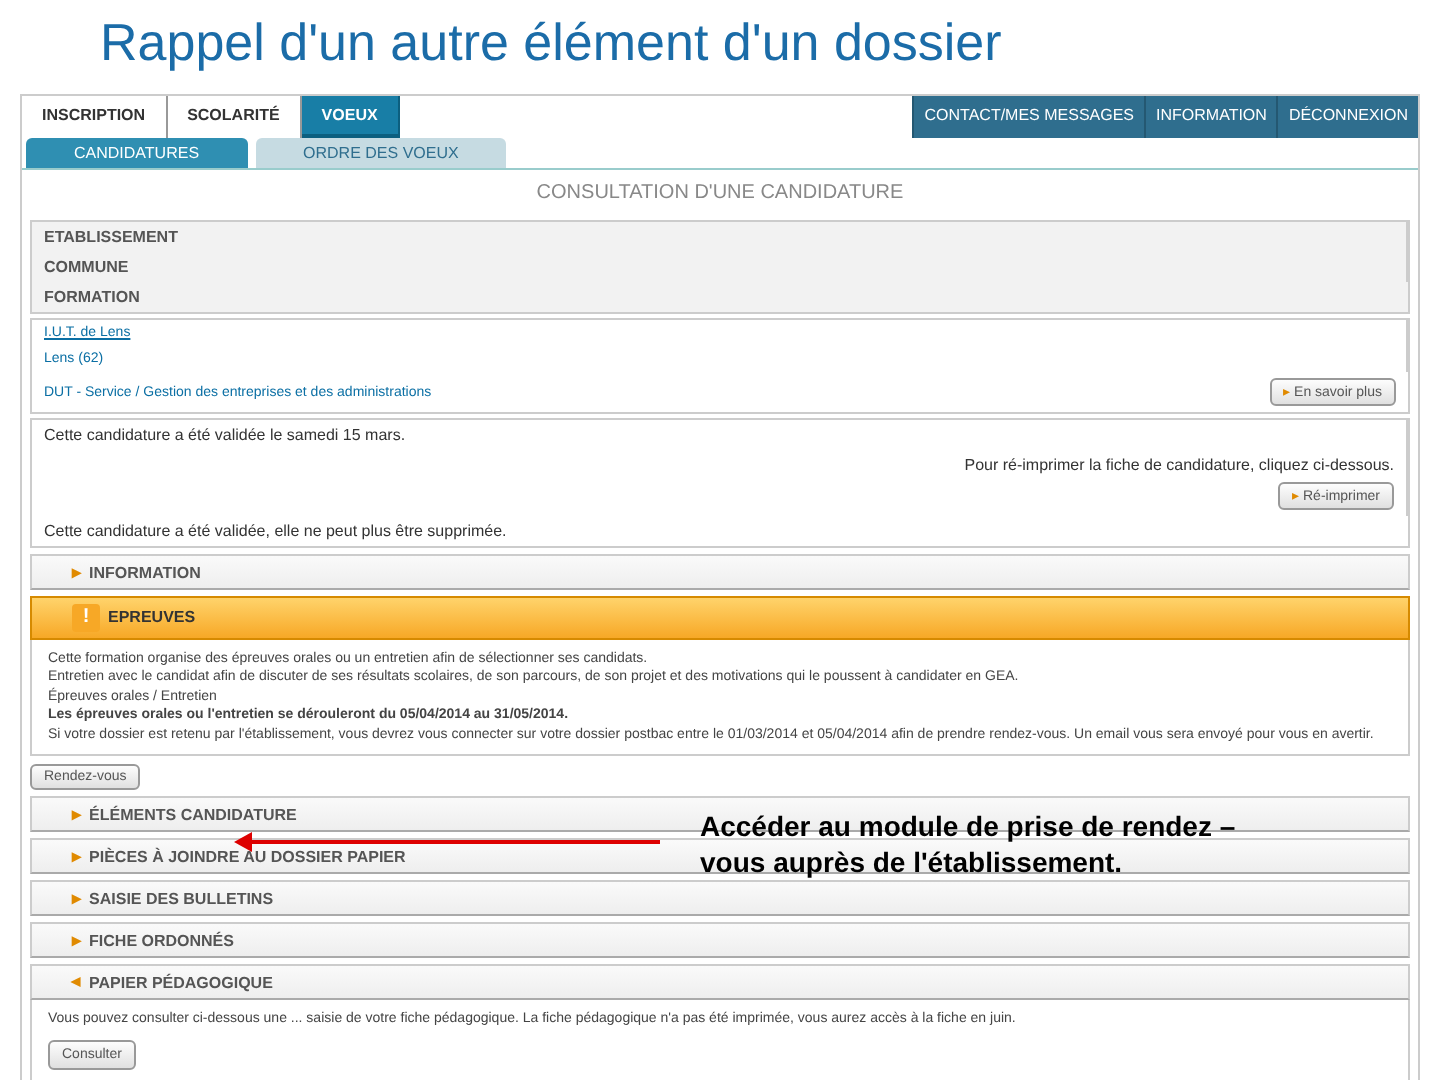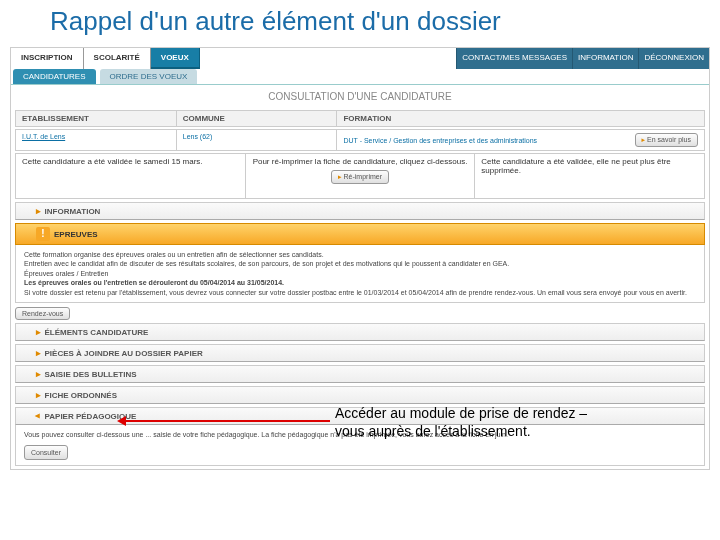--- a/index.html
+++ b/index.html
@@ -6,41 +6,41 @@
   body { font-family: Arial, Helvetica, sans-serif; width:720px; height:540px; background:#fff; overflow:hidden; font-size:8px; color:#333; }
   .slide-title { font-size:26px; color:#1b6ca8; padding:6px 10px 10px 50px; font-weight:400; }
   .app { border:1px solid #ccc; margin:0 10px; position:relative; }
   .topnav { display:flex; font-size:8px; }
   .topnav .left { display:flex; flex:1; }
   .topnav .right { display:flex; background:#2f6e8e; }
   .tn-item { padding:5px 10px; border-right:1px solid #999; color:#333; font-weight:bold; cursor:pointer; }
   .tn-item.active { background:#187ea6; color:#fff; border-right:1px solid #0c5f7f; border-bottom:2px solid #0c5f7f; }
   .tn-right-item { padding:5px 5px; color:#fff; font-size:8px; border-left:1px solid #245872; cursor:pointer; }
   .subtabs { display:flex; font-size:8px; border-bottom:1px solid #9cc; }
-  .subtabs .tab { background:#2f8fb2; color:#fff; padding:3px 10px; margin:0 2px; border-radius:3px 3px 0 0; cursor:pointer;text-align:center; }
+  .subtabs .tab { background:#2f8fb2; color:#fff; padding:3px 24px; margin:0 2px; border-radius:3px 3px 0 0; cursor:pointer;text-align:center; }
   .subtabs .tab.inactive { background:#c6dbe2; color:#2f6e8e; }
   .pagetitle { text-align:center; font-weight:normal; color:#888; font-size:10px; padding:6px 0; }
-  .table3 { display:flex; border:1px solid #ccc; margin:2px 4px; }
+  .table3 { display:flex; border:1px solid #ccc; margin:2px 4px;flex-direction:column; }
   .cell { flex:1; padding:3px 6px; border-right:1px solid #ccc; }
   .cell:last-child { border-right:none; }
   .hdr { background:#f2f2f2; font-weight:bold; font-size:8px; color:#555; }
   .body-cell { font-size:7px; color:#0b6fa4; }
   .btn { display:inline-block; background:linear-gradient(#fdfdfd,#e0e0e0); border:1px solid #999; border-radius:3px; padding:2px 6px; font-size:7px; color:#555; cursor:pointer; }
   .btn .chev { color:#e08a00; margin-right:2px; }
   .accordion { margin:3px 4px; }
   .acc-h { border:1px solid #ccc; border-bottom:1px solid #aaa; padding:3px 20px; font-size:8px; font-weight:bold; color:#555; background:linear-gradient(#fafafa,#eee); cursor:pointer; }
   .acc-h .chev { color:#e08a00; margin-right:4px; font-size:9px; }
   .acc-h.open .chev { transform:rotate(90deg); display:inline-block; }
   .acc-h.orange { background:linear-gradient(#ffd36b,#f7a826); color:#333; border:1px solid #d68a00; }
   .acc-body { border:1px solid #ccc; border-top:none; padding:5px 8px; font-size:7px; color:#444; line-height:1.35; }
   .excl { display:inline-block; width:14px; height:14px; background:#f7a826; color:#fff; font-weight:bold; text-align:center; border-radius:2px; line-height:14px; margin-right:4px; font-size:10px; }
   .rv-row { margin:4px 4px 0 4px; }
   .annot-arrow { position:absolute; left:120px; top:420px; width:210px; height:2px; background:#d00; }
   .annot-arrow::before { content:""; position:absolute; left:-8px; top:-4px; border:5px solid transparent; border-right:9px solid #d00; }
-  .annot-text { position:absolute; left:335px; top:405px; font-size:14px; font-weight:normal; color:#000; line-height:1.25; width:270px; }
+  .annot-text { position:absolute; left:350px; top:405px; font-size:14px; font-weight:bold; color:#000; line-height:1.25; width:270px; }
   .link { color:#0b6fa4; text-decoration:underline; }
 </style>
 </head>
 <body>
 
 <div class="slide-title">Rappel d'un autre élément d'un dossier</div>
 
 <div class="app">
   <div class="topnav">
     <div class="left">
@@ -69,21 +69,21 @@
     <div class="cell body-cell"><span class="link">I.U.T. de Lens</span></div>
     <div class="cell body-cell">Lens (62)</div>
     <div class="cell body-cell" style="flex:2.4; display:flex; justify-content:space-between; align-items:center;">
       <span>DUT - Service / Gestion des entreprises et des administrations</span>
       <span class="btn"><span class="chev">▸</span><span>En savoir plus</span></span>
     </div>
   </div>
 
   <div class="table3" style="min-height:46px">
     <div class="cell">Cette candidature a été validée le samedi 15 mars.</div>
-    <div class="cell" style="text-align:center">
+    <div class="cell" style="text-align:right">
       <div>Pour ré-imprimer la fiche de candidature, cliquez ci-dessous.</div>
       <div style="margin-top:4px"><span class="btn"><span class="chev">▸</span><span>Ré-imprimer</span></span></div>
     </div>
     <div class="cell">Cette candidature a été validée, elle ne peut plus être supprimée.</div>
   </div>
 
   <div class="accordion">
     <div class="acc-h"><span class="chev">▸</span><span>INFORMATION</span></div>
   </div>
 

